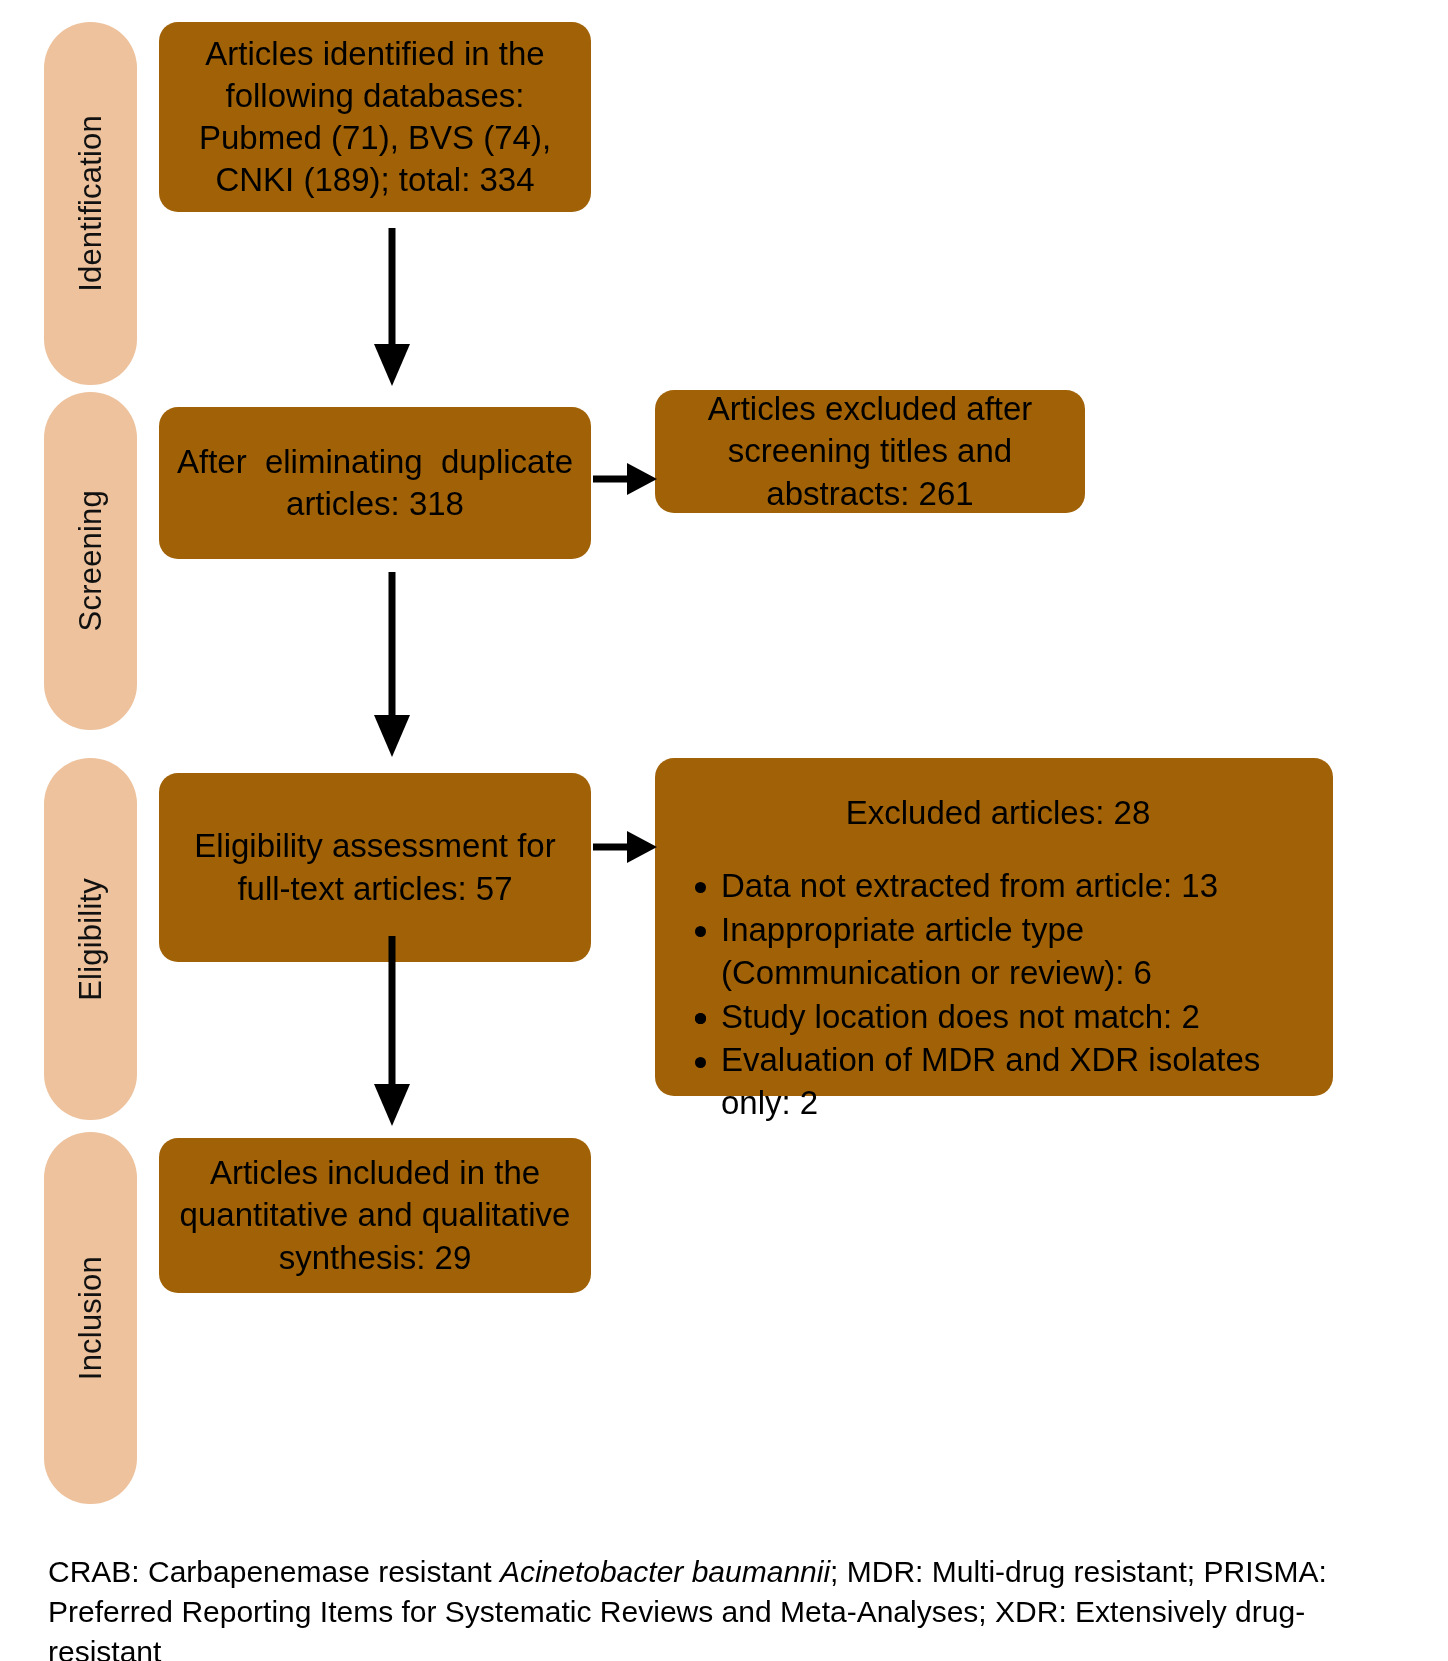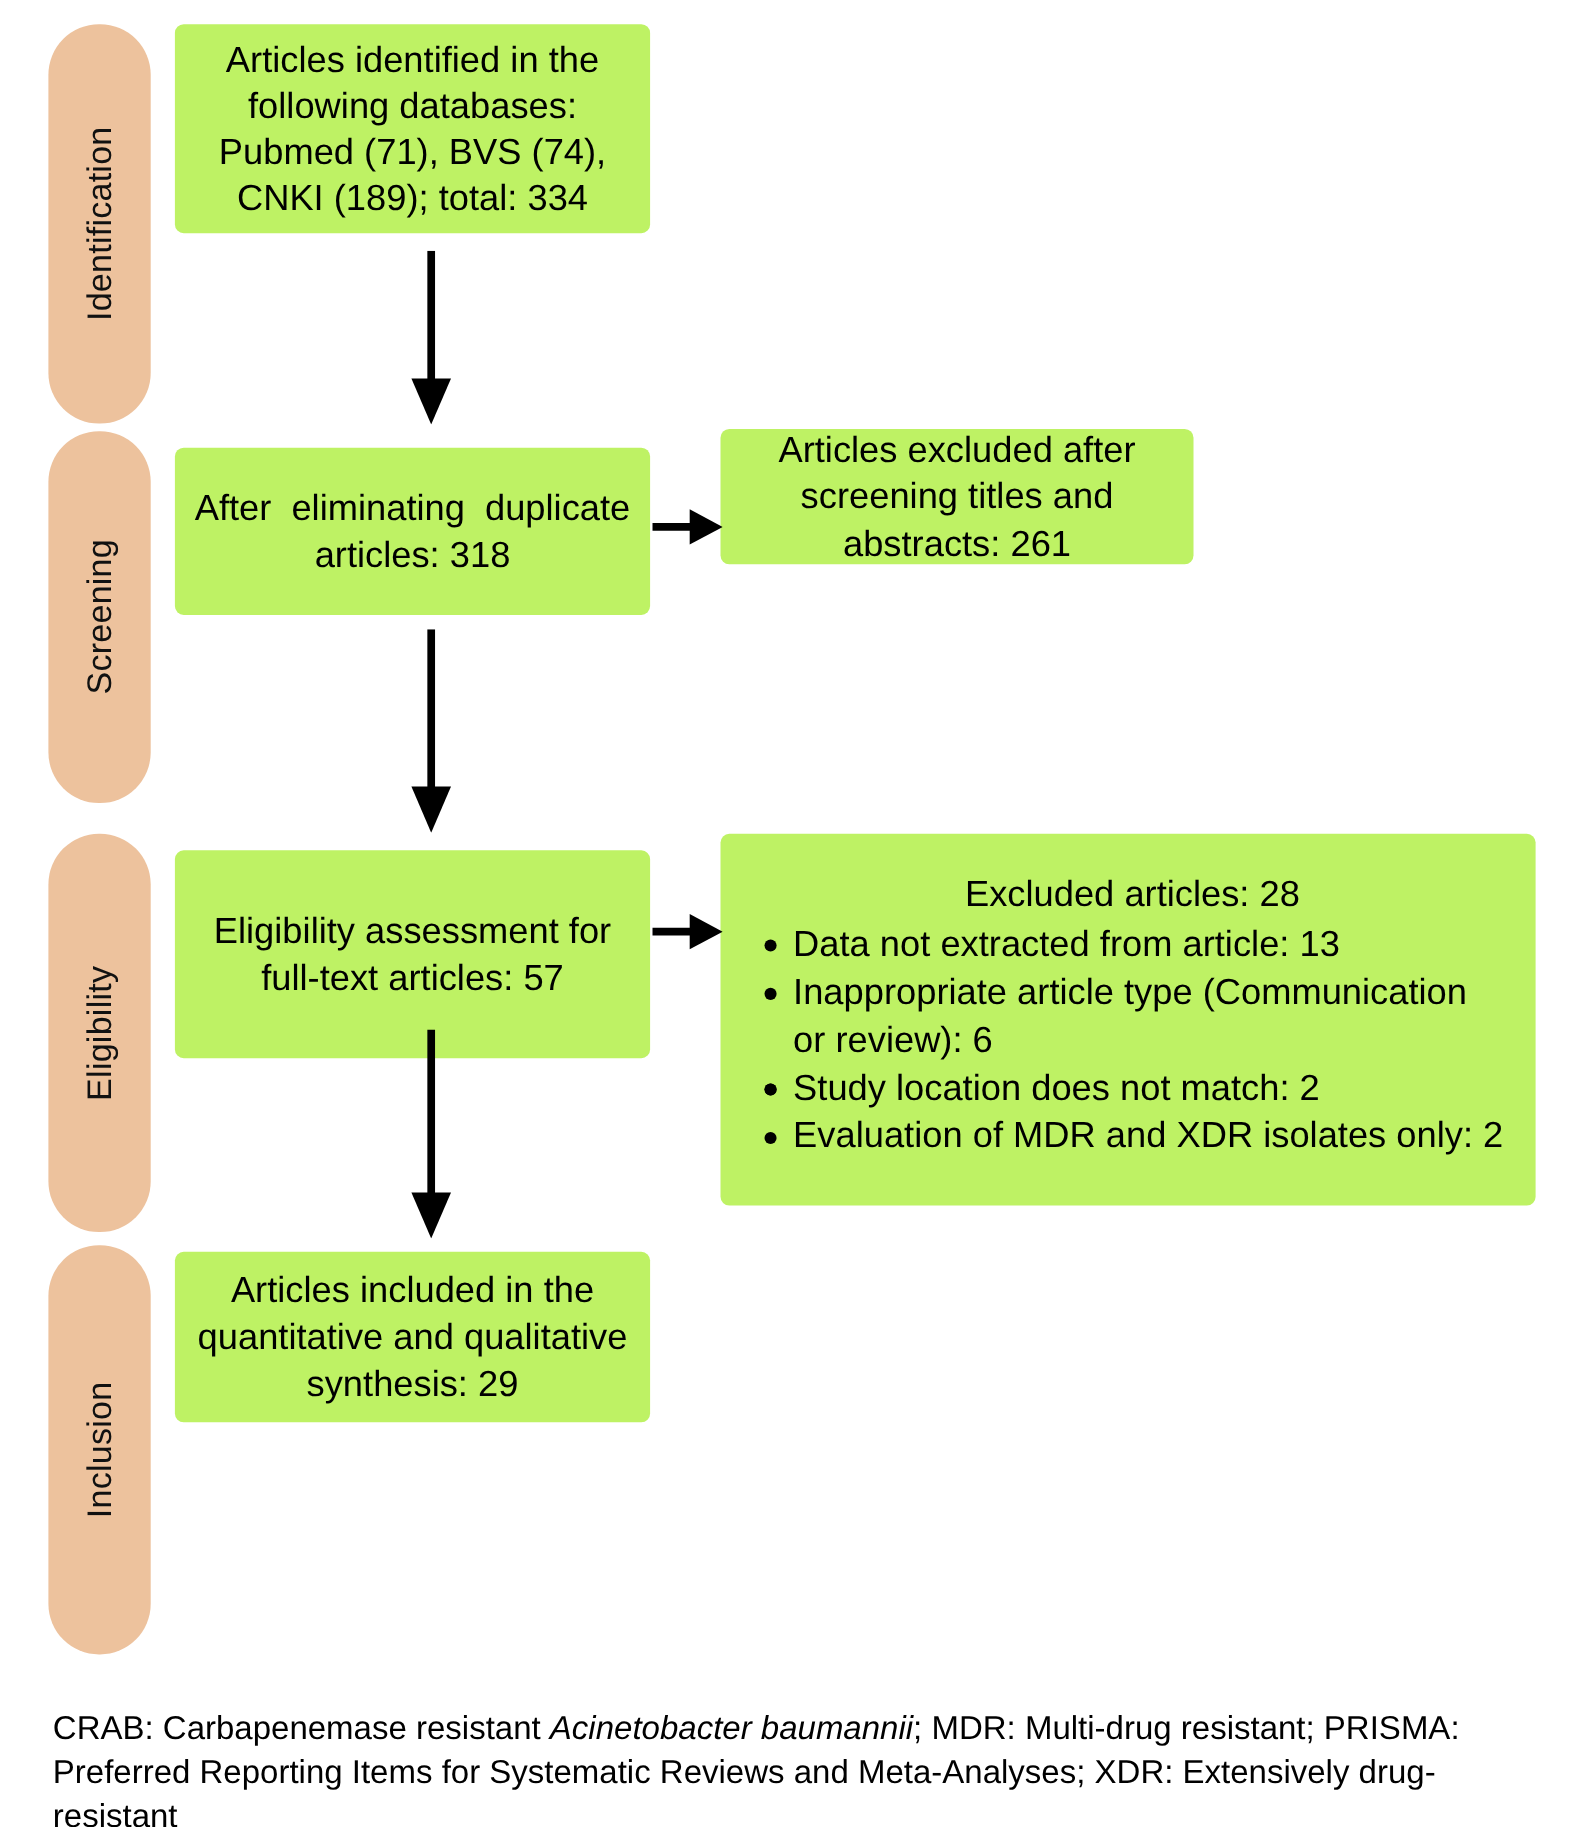--- a/index.html
+++ b/index.html
@@ -34,22 +34,22 @@
     font-size: 31px;
     line-height: 1;
     letter-spacing: 0.2px;
     color: #111111;
     white-space: nowrap;
   }
 
   
   .flow-box {
     position: absolute;
-    background: #bef264;
-    border-radius: 8px;
+    background: #a16207;
+    border-radius: 19px;
     box-sizing: border-box;
     display: flex;
     flex-direction: column;
     align-items: center;
     justify-content: center;
     padding: 10px 18px;
   }
   .flow-box .box-text {
     font-size: 33px;
     line-height: 1.28;
@@ -148,21 +148,21 @@
     <div class="box-text">Articles excluded after
 screening titles and
 abstracts: 261</div>
   </div>
 
   <div class="flow-box" style="left:159px; top:773px; width:432px; height:189px;">
     <div class="box-text">Eligibility assessment for
 full-text articles: 57</div>
   </div>
 
-  <div class="flow-box list-box" style="left:655px; top:758px; width:741px; height:338px;">
+  <div class="flow-box list-box" style="left:655px; top:758px; width:678px; height:338px;gap:28px;">
     <div class="list-heading">Excluded articles: 28</div>
     <ul>
       <li>
         <span class="bullet-dot"></span>
         <span>Data not extracted from article: 13</span>
       </li>
       <li>
         <span class="bullet-dot"></span>
         <span>Inappropriate article type (Communication or review): 6</span>
       </li>

